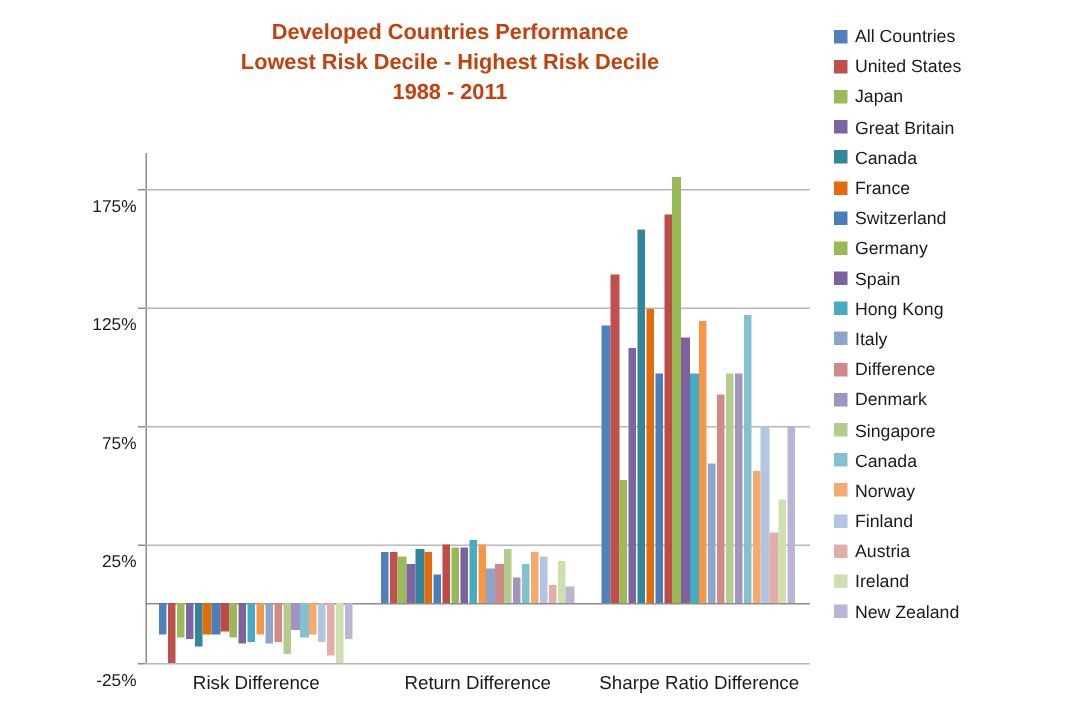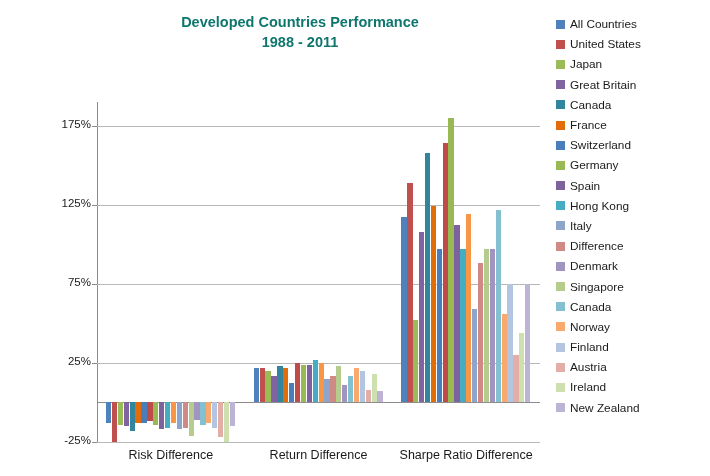--- a/index.html
+++ b/index.html
@@ -9,21 +9,21 @@
     font-family:"Liberation Sans", sans-serif;
     color:#1a1a1a;
     overflow:hidden;
   }
   #chart-root{position:relative;width:710px;height:476px;}
 
   
   #chart-title{
     position:absolute;left:60px;top:12px;width:480px;
     text-align:center;font-weight:bold;font-size:14.5px;
-    line-height:20px;color:#0f766e;
+    line-height:20px;color:#c2410c;
   }
   #chart-title div{white-space:nowrap;}
 
   
   #plot-area{
     position:absolute;
     left:97px;top:102px;
     width:443px;height:340px;
   }
   .gridline{
@@ -36,21 +36,21 @@
   .axis-line-h{
     position:absolute;left:0;width:443px;height:1px;background:#8c8c8c;
   }
   .tick-mark{
     position:absolute;left:-5px;width:5px;height:1px;background:#8c8c8c;
   }
   .ytick-label{
     position:absolute;right:0;width:46px;text-align:right;
     font-size:11.5px;color:#1a1a1a;
   }
-  #ylabels{position:absolute;left:45px;top:102px;width:46px;height:340px;}
+  #ylabels{position:absolute;left:45px;top:116px;width:46px;height:340px;}
   .bar{
     position:absolute;bottom:0;
   }
   .bar.neg{}
 
   
   .cat-label{
     position:absolute;top:448px;
     font-size:12.5px;text-align:center;color:#1a1a1a;
     white-space:nowrap;
@@ -71,20 +71,21 @@
     font-size:11.8px;color:#1a1a1a;white-space:nowrap;
   }
 </style>
 </head>
 <body>
 
 <div id="chart-root">
 
   <div id="chart-title">
     <div>Developed Countries Performance</div>
+    <div>Lowest Risk Decile - Highest Risk Decile</div>
     <div>1988 - 2011</div>
   </div>
 
   <div id="ylabels">
       <div class="ytick-label" style="top: 15.7209px;">175%</div>
       <div class="ytick-label" style="top: 94.7907px;">125%</div>
       <div class="ytick-label" style="top: 173.86px;">75%</div>
       <div class="ytick-label" style="top: 252.93px;">25%</div>
       <div class="ytick-label" style="top: 332px;">-25%</div>
     </div>

